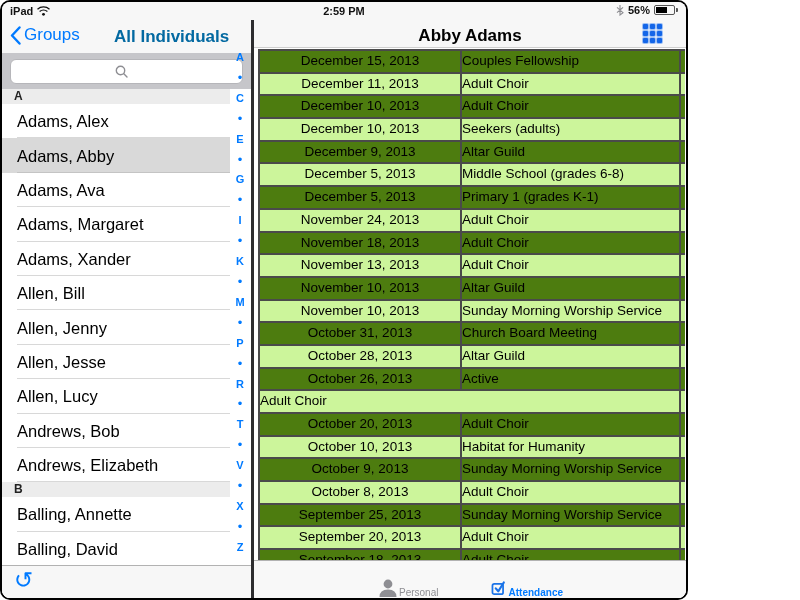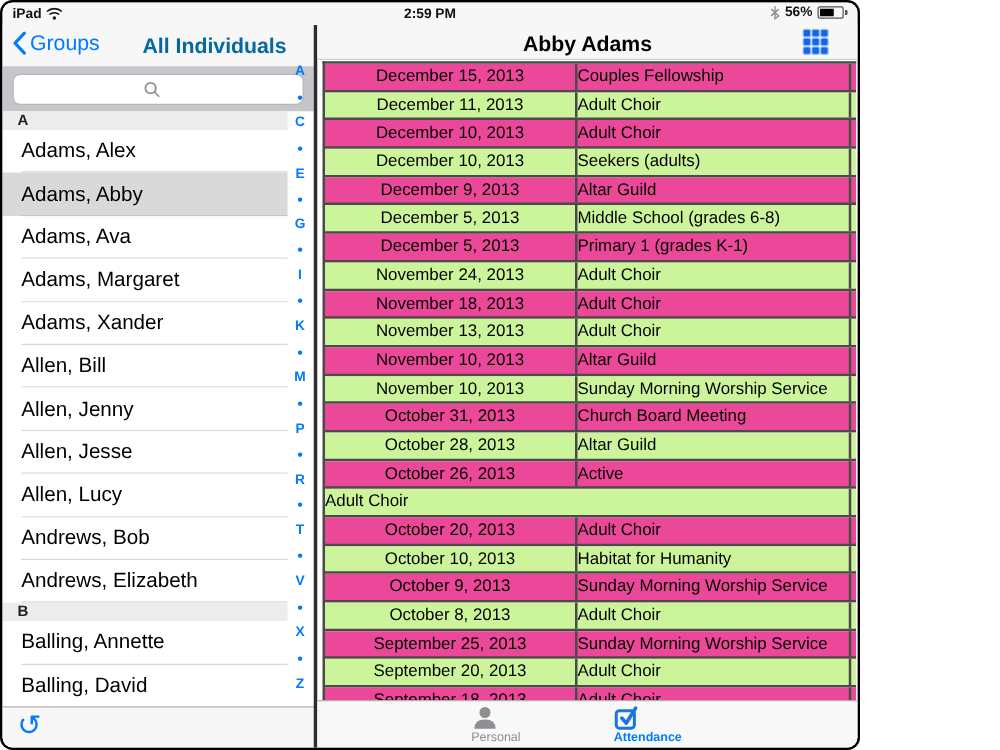--- a/index.html
+++ b/index.html
@@ -12,21 +12,21 @@
   .sb-left { position:absolute; left:8px; top:3px; display:flex; align-items:center; gap:4px; }
   .sb-center { position:absolute; left:0; right:0; top:3px; text-align:center; }
   .sb-right { position:absolute; right:8px; top:2px; display:flex; align-items:center; gap:4px; }
   .battery-body { width:21px; height:10px; border:1px solid #555; border-radius:2px; position:relative; background:#f7f7f7; }
   .battery-fill { position:absolute; left:1px; top:1px; bottom:1px; width:56%; background:#000; }
   .battery-nub { width:2px; height:4px; background:#555; border-radius:0 1px 1px 0; margin-left:1px; }
 
   
   .left-panel { position:absolute; left:0; top:18px; width:249px; bottom:0; background:#fff; }
   .left-nav { position:absolute; left:0; top:0; width:100%; height:33px; background:#f7f7f7; }
-  .back-btn { position:absolute; left:8px; top:5px; display:flex; color:#007aff; font-size:17px; cursor:pointer; }
+  .back-btn { position:absolute; left:8px; top:5px; display:flex; align-items:center; color:#007aff; font-size:17px; cursor:pointer; }
   .back-btn svg { margin-right:3px; }
   .left-title { position:absolute; left:112px; top:7px; font-size:17px; font-weight:bold; color:#0369a1;text-align:center; }
   .search-area { position:absolute; left:0; top:33px; width:100%; height:36px; background:#c6c6ca; }
   .search-field { position:absolute; left:8px; right:8px; top:6px; height:25px; background:#fff; border:1px solid #b6b6ba; border-radius:6px; display:flex; align-items:center; justify-content:center; }
   .search-field input { border:none; outline:none; width:10px; font-size:13px; background:transparent; }
 
   .people-list { position:absolute; left:0; top:69px; right:0; bottom:33px; overflow:hidden; }
   .section-header { height:15px; line-height:15px; background:#ececec; color:#222; font-size:12px; font-weight:bold; padding-left:12px; width:228px; }
   .person-row { position:relative; height:34.4px; width:228px; background:#fff; cursor:pointer; }
   .person-row .nm { position:absolute; left:15px; top:50%; transform:translateY(-50%); font-size:16.5px; color:#000; }
@@ -45,28 +45,28 @@
   .split-divider { position:absolute; left:249px; top:18px; bottom:0; width:3px; background:#2d2d2f; }
 
   
   .right-panel { position:absolute; left:252px; top:18px; right:0; bottom:0; background:#fff; }
   .right-nav { position:absolute; left:0; top:0; width:100%; height:28px; background:#f7f7f7; border-bottom:1px solid #cfcfcf; }
   .right-title { position:absolute; left:0; right:0; top:6px; text-align:center; font-size:17px; font-weight:bold; color:#000; }
   .grid-btn { position:absolute; right:22px; top:4px; width:21px; height:21px; display:grid; grid-template-columns:repeat(3,5px); grid-template-rows:repeat(3,5px); gap:2px; cursor:pointer; }
   .grid-btn span { background:#1466e8; border-radius:1px; box-shadow:0 0 0 1px #9cc0f5; }
 
   .att-table { position:absolute; left:4px; right:1px; top:29px; height:512px; overflow:hidden; border-top:2px solid #4a4a4a; border-left:2px solid #4a4a4a; }
-  .att-row { display:flex; height:22.7px; background:#ec4899; border-bottom:2px solid #4a4a4a; cursor:default; }
+  .att-row { display:flex; height:22.7px; background:#4d7c0f; border-bottom:2px solid #4a4a4a; cursor:default; }
   .att-row.green { background:#ccf59b; }
   .att-date { width:202px; border-right:2px solid #4a4a4a; text-align:center; font-size:13.5px; color:#000; line-height:20.7px; overflow:hidden; white-space:nowrap; }
   .att-event { flex:1; border-right:2px solid #4a4a4a; text-align:left; font-size:13.5px; color:#000; line-height:20.7px; overflow:hidden; white-space:nowrap; }
   .att-stub { width:4px; }
 
   .tab-bar { position:absolute; left:0; bottom:0; width:100%; height:38px; background:#f8f8f8; border-top:1px solid #b2b2b2; display:flex; justify-content:center; gap:42px; }
-  .tab-item { display:flex; flex-direction:column; align-items:flex-start; padding-top:3px; width:72px; cursor:pointer; }
+  .tab-item { display:flex; flex-direction:row; align-items:flex-end; padding-top:3px; width:72px; cursor:pointer; }
   .tab-item .tab-label { font-size:10px; margin-top:1px; }
   .tab-item.inactive .tab-label { color:#8e8e93; }
   .tab-item.active .tab-label { color:#007aff; font-weight:bold; }
 </style>
 </head>
 <body>
 
 <div class="device-frame">
   <div class="screen">
 

